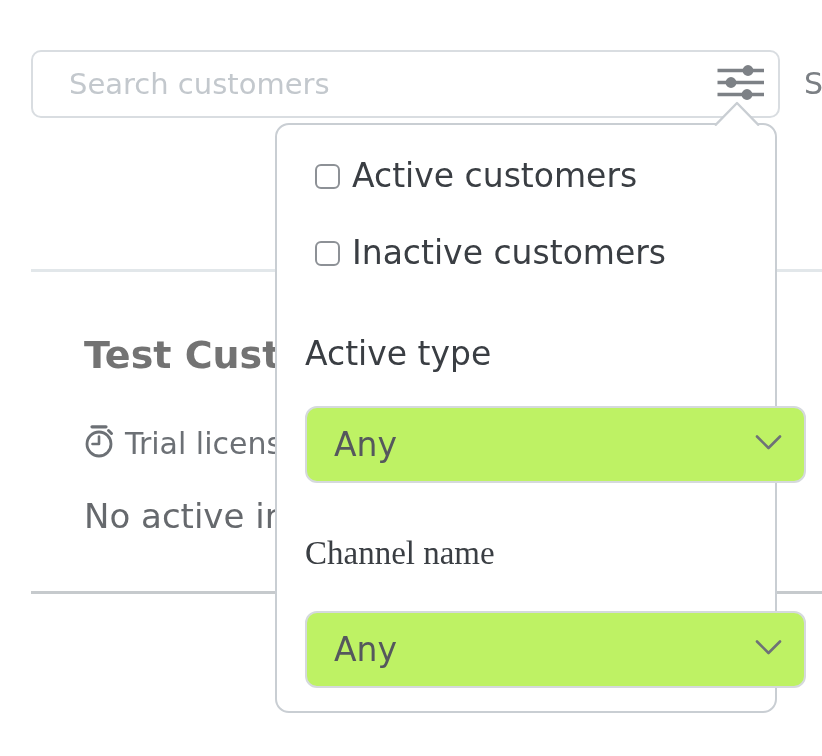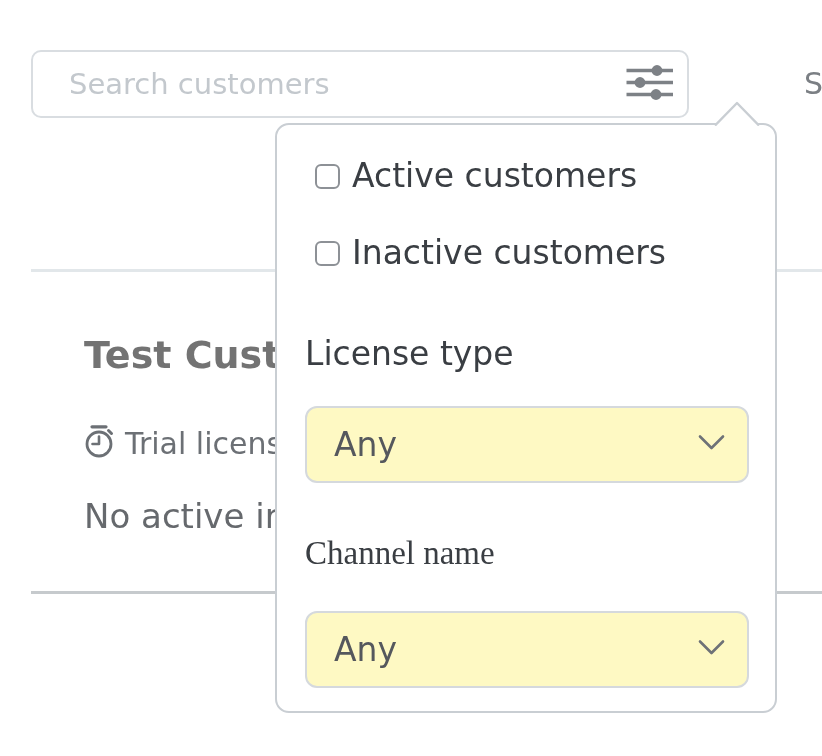--- a/index.html
+++ b/index.html
@@ -7,21 +7,21 @@
     width: 822px; height: 756px;
     background: #ffffff;
     overflow: hidden;
     font-family: "DejaVu Sans", "Liberation Sans", sans-serif;
     position: relative;
   }
 
   
   .search-box {
     position: absolute; left: 31px; top: 50px;
-    width: 658px; height: 68px;
+    width: 749px; height: 68px;
     border: 2px solid #d9dde1; border-radius: 10px;
     background: #ffffff;
   }
   .search-input {
     position: absolute; left: 0; top: 0;
     width: 660px; height: 64px;
     border: none; outline: none; background: transparent;
     padding-left: 36px;
     font-family: inherit;
     font-size: 29px; color: #4a4e53;
@@ -94,23 +94,23 @@
     white-space: nowrap;
   }
   .field-label {
     position: absolute; left: 28px;
     font-size: 33px; color: #3a3e43; white-space: nowrap;
   }
   .label-license { top: 209px; }
   .label-channel { top: 410px; font-family: Liberation Serif, serif; }
   .select {
     position: absolute; left: 28px;
-    width: 444px; height: 77px;
+    width: 501px; height: 77px;
     border: 2px solid #d5d9dd; border-radius: 12px;
-    background: #fef9c3; cursor: pointer;
+    background: #bef264; cursor: pointer;
     display: flex; align-items: center;
     padding: 0 22px 0 27px;
   }
   .select-license { top: 281px; }
   .select-channel { top: 486px; }
   .select-value { font-size: 33px; color: #55585d; flex: 1 1 auto; }
   .select .chev { flex: 0 0 auto; }
 </style>
 </head>
 <body>
@@ -157,21 +157,21 @@
   <label class="checkbox-row row-2">
     <input type="checkbox" class="checkbox" style="">
     <span class="checkbox-label">Inactive customers</span>
   </label>
 
   <label class="checkbox-row row-1">
     <input type="checkbox" class="checkbox" style="">
     <span class="checkbox-label">Active customers</span>
   </label>
 
-  <div class="field-label label-license">License type</div>
+  <div class="field-label label-license">Active type</div>
 
   <div class="select select-license" role="button">
     <span class="select-value">Any</span>
     <span class="chev">
       <svg width="27" height="17" viewBox="0 0 27 17" fill="none">
         <polyline points="2,2.5 13.5,14 25,2.5" stroke="#6e7277" stroke-width="2.6" stroke-linecap="round" stroke-linejoin="round"></polyline>
       </svg>
     </span>
   </div>
 

